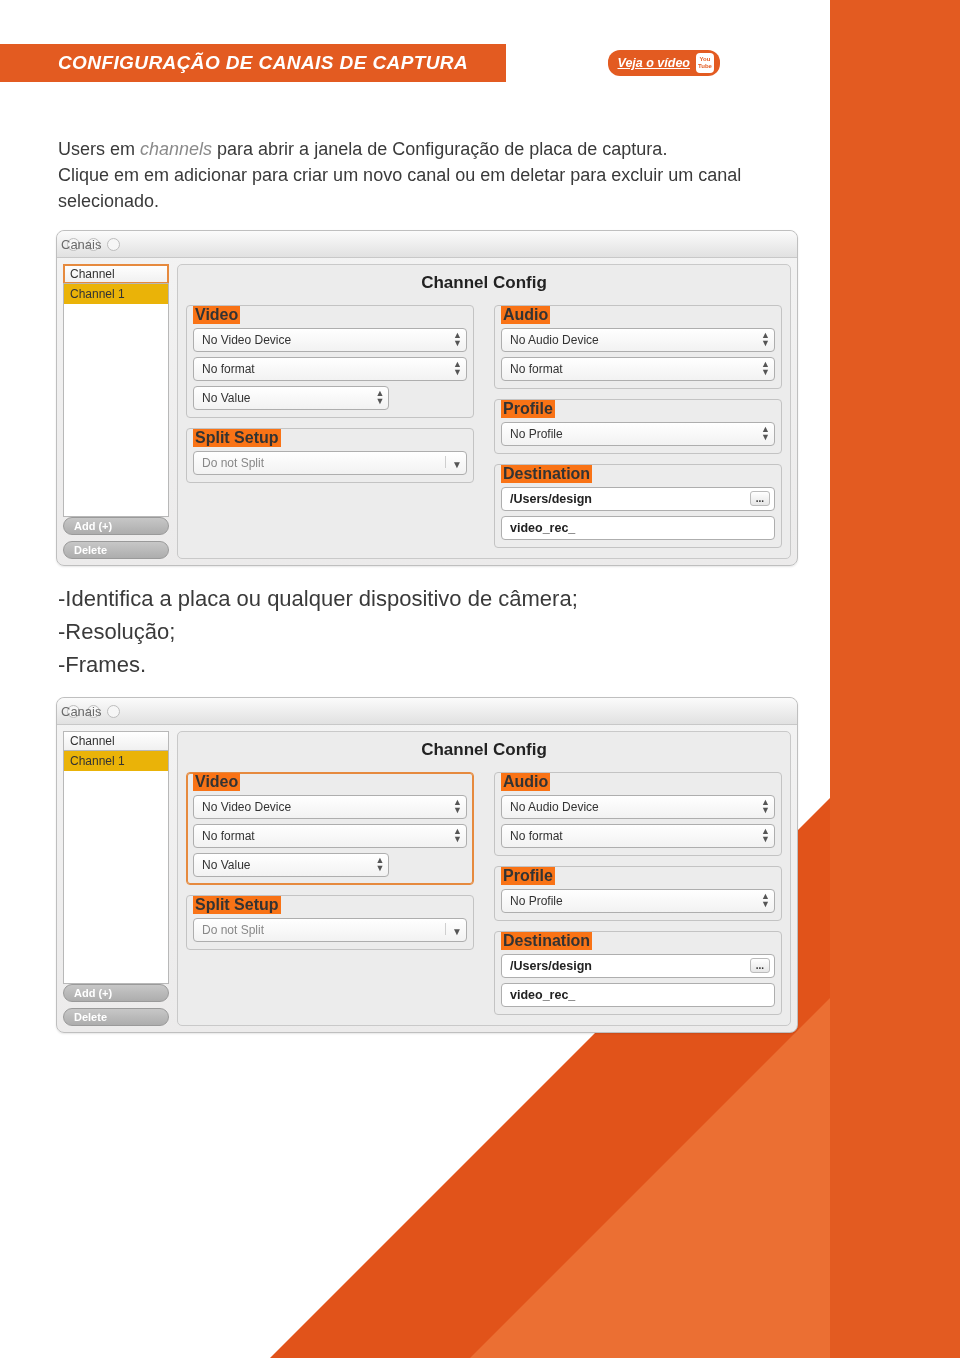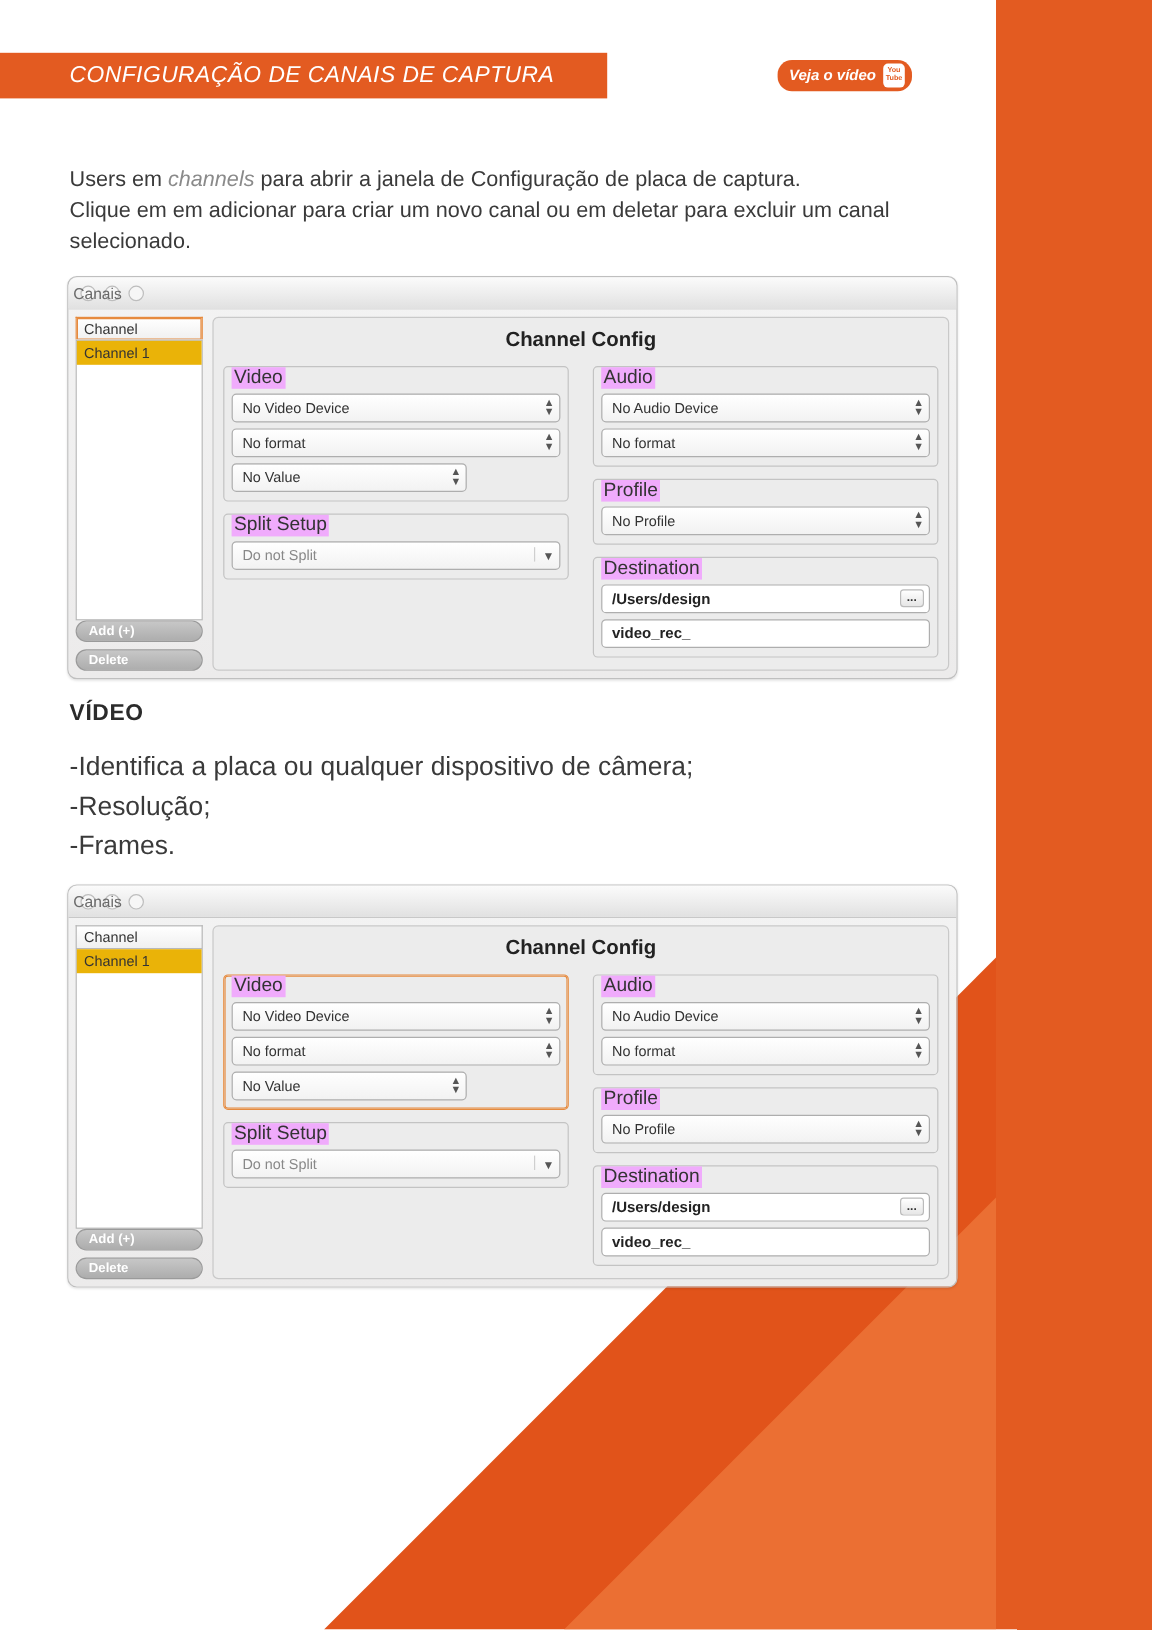--- a/index.html
+++ b/index.html
@@ -3,22 +3,22 @@
 <meta charset="utf-8">
 <style>
   html,body{margin:0;padding:0;background:#fff;font-family:"Helvetica Neue",Helvetica,Arial,sans-serif;color:#333;}
   .page{position:relative;width:960px;height:1358px;overflow:hidden;}
   .right-strip{position:absolute;top:0;right:0;width:130px;height:100%;background:#e35b21;}
   .tri{position:absolute;right:130px;width:0;height:0;border-style:solid;}
   .tri.t1{bottom:0;border-width:0 0 560px 560px;border-color:transparent transparent #e1531a transparent;}
   .tri.t2{bottom:0;border-width:0 0 360px 360px;border-color:transparent transparent #eb6f33 transparent;}
   .content{position:absolute;left:0;top:0;width:830px;padding-right:10px;box-sizing:border-box;}
   .header-row{display:flex;align-items:center;margin-top:44px;}
-  .orange-banner{background:#e35b21;color:#fff;font-weight:400;font-style:italic;font-size:19px;letter-spacing:.4px;padding:8px 18px 8px 58px;flex:0 0 auto;width:430px;}
-  .video-link{margin-left:auto;margin-right:60px;display:flex;align-items:center;background:#e35b21;color:#fff;border-radius:12px;font-style:italic;font-size:12.5px;font-weight:600;padding:3px 6px 3px 10px;}
+  .orange-banner{background:#e35b21;color:#fff;font-weight:700;font-style:italic;font-size:19px;letter-spacing:.4px;padding:8px 18px 8px 58px;flex:0 0 auto;width:430px;}
+  .video-link{margin-left:auto;margin-right:100px;display:flex;align-items:center;background:#e35b21;color:#fff;border-radius:12px;font-style:italic;font-size:12.5px;font-weight:600;padding:3px 6px 3px 10px;text-decoration:underline;}
   .yt{display:flex;flex-direction:column;align-items:center;justify-content:center;background:#fff;color:#e35b21;border-radius:4px;width:18px;height:20px;margin-left:6px;font-size:6px;line-height:7px;font-style:normal;font-weight:900;}
   .body-text{margin:28px 38px 0 58px;font-size:18px;line-height:1.45;color:#3a3a3a;}
   .body-text em{font-style:italic;color:#8a8a8a;}
   .section-heading{margin:18px 0 0 58px;font-weight:800;font-size:19px;letter-spacing:.5px;color:#2b2b2b;}
   .bullet-block{margin:16px 0 0 58px;font-size:22px;line-height:1.5;color:#3a3a3a;}
 
   
   .winbox{margin:16px 0 0 56px;width:740px;border:1px solid #bfbfbf;border-radius:8px;background:linear-gradient(#f3f3f3,#ecebeb);box-shadow:0 1px 2px rgba(0,0,0,.1);}
   .win-titlebar{position:relative;height:26px;border-bottom:1px solid #c8c8c8;border-radius:8px 8px 0 0;background:linear-gradient(#fbfbfb,#e1e1e1);display:flex;align-items:center;}
   .traffic{display:flex;gap:7px;padding-left:10px;}
@@ -39,21 +39,21 @@
   .grid2 > div{flex:1;}
   .combo{position:relative;border:1px solid #aeaeae;border-radius:4px;background:linear-gradient(#fff,#f2f2f2);font-size:12px;color:#333;padding:2px 22px 2px 8px;height:18px;line-height:18px;}
   .combo.dim{color:#888;}
   .combo .arrows{position:absolute;right:4px;top:2px;font-size:9px;line-height:8px;color:#555;display:flex;flex-direction:column;align-items:center;}
   .combo .single-arrow{position:absolute;right:4px;top:4px;font-size:10px;color:#555;border-left:1px solid #cfcfcf;padding-left:6px;height:12px;}
   .txtfield{border:1px solid #aeaeae;border-radius:4px;background:#fff;font-size:12.5px;font-weight:600;color:#222;padding:3px 28px 3px 8px;height:16px;line-height:16px;position:relative;}
   .txtfield .browse{position:absolute;right:4px;top:3px;display:inline-block;border:1px solid #bbb;border-radius:3px;background:linear-gradient(#fff,#e6e6e6);font-size:10px;font-weight:700;padding:0 5px;line-height:13px;color:#333;}
   .stack > * + *{margin-top:5px;}
   .groupbox{border:1px solid #c3c3c3;border-radius:4px;padding:0 6px 7px;background:#ececec;margin-top:4px;}
   .groupbox.hl{box-shadow:0 0 0 1px #e68a3e inset;border-color:#e68a3e;}
-  .groupbox .lbl{background:#f0abfc;display:inline-block;padding:0 2px;margin-top:-1px;}
+  .groupbox .lbl{background:#f97316;display:inline-block;padding:0 2px;margin-top:-1px;font-weight:bold;}
 </style>
 </head>
 <body>
 
 <div class="page">
   <div class="right-strip"></div>
   <div class="tri t1"></div>
   <div class="tri t2"></div>
 
   <div class="content">
@@ -133,21 +133,20 @@
                   <div class="txtfield"><span>/Users/design</span><span class="browse">...</span></div>
                   <div class="txtfield"><span>video_rec_</span></div>
                 </div>
               </div>
             </div>
           </div>
         </div>
       </div>
     </div>
 
-    <div class="section-heading">VÍDEO</div>
     <div class="bullet-block">
       <span>-Identifica a placa ou qualquer dispositivo de câmera;</span><br>
       <span>-Resolução;</span><br>
       <span>-Frames.</span>
     </div>
 
     <div class="winbox">
       <div class="win-titlebar">
         <div class="traffic">
           <span class="dot"></span>

